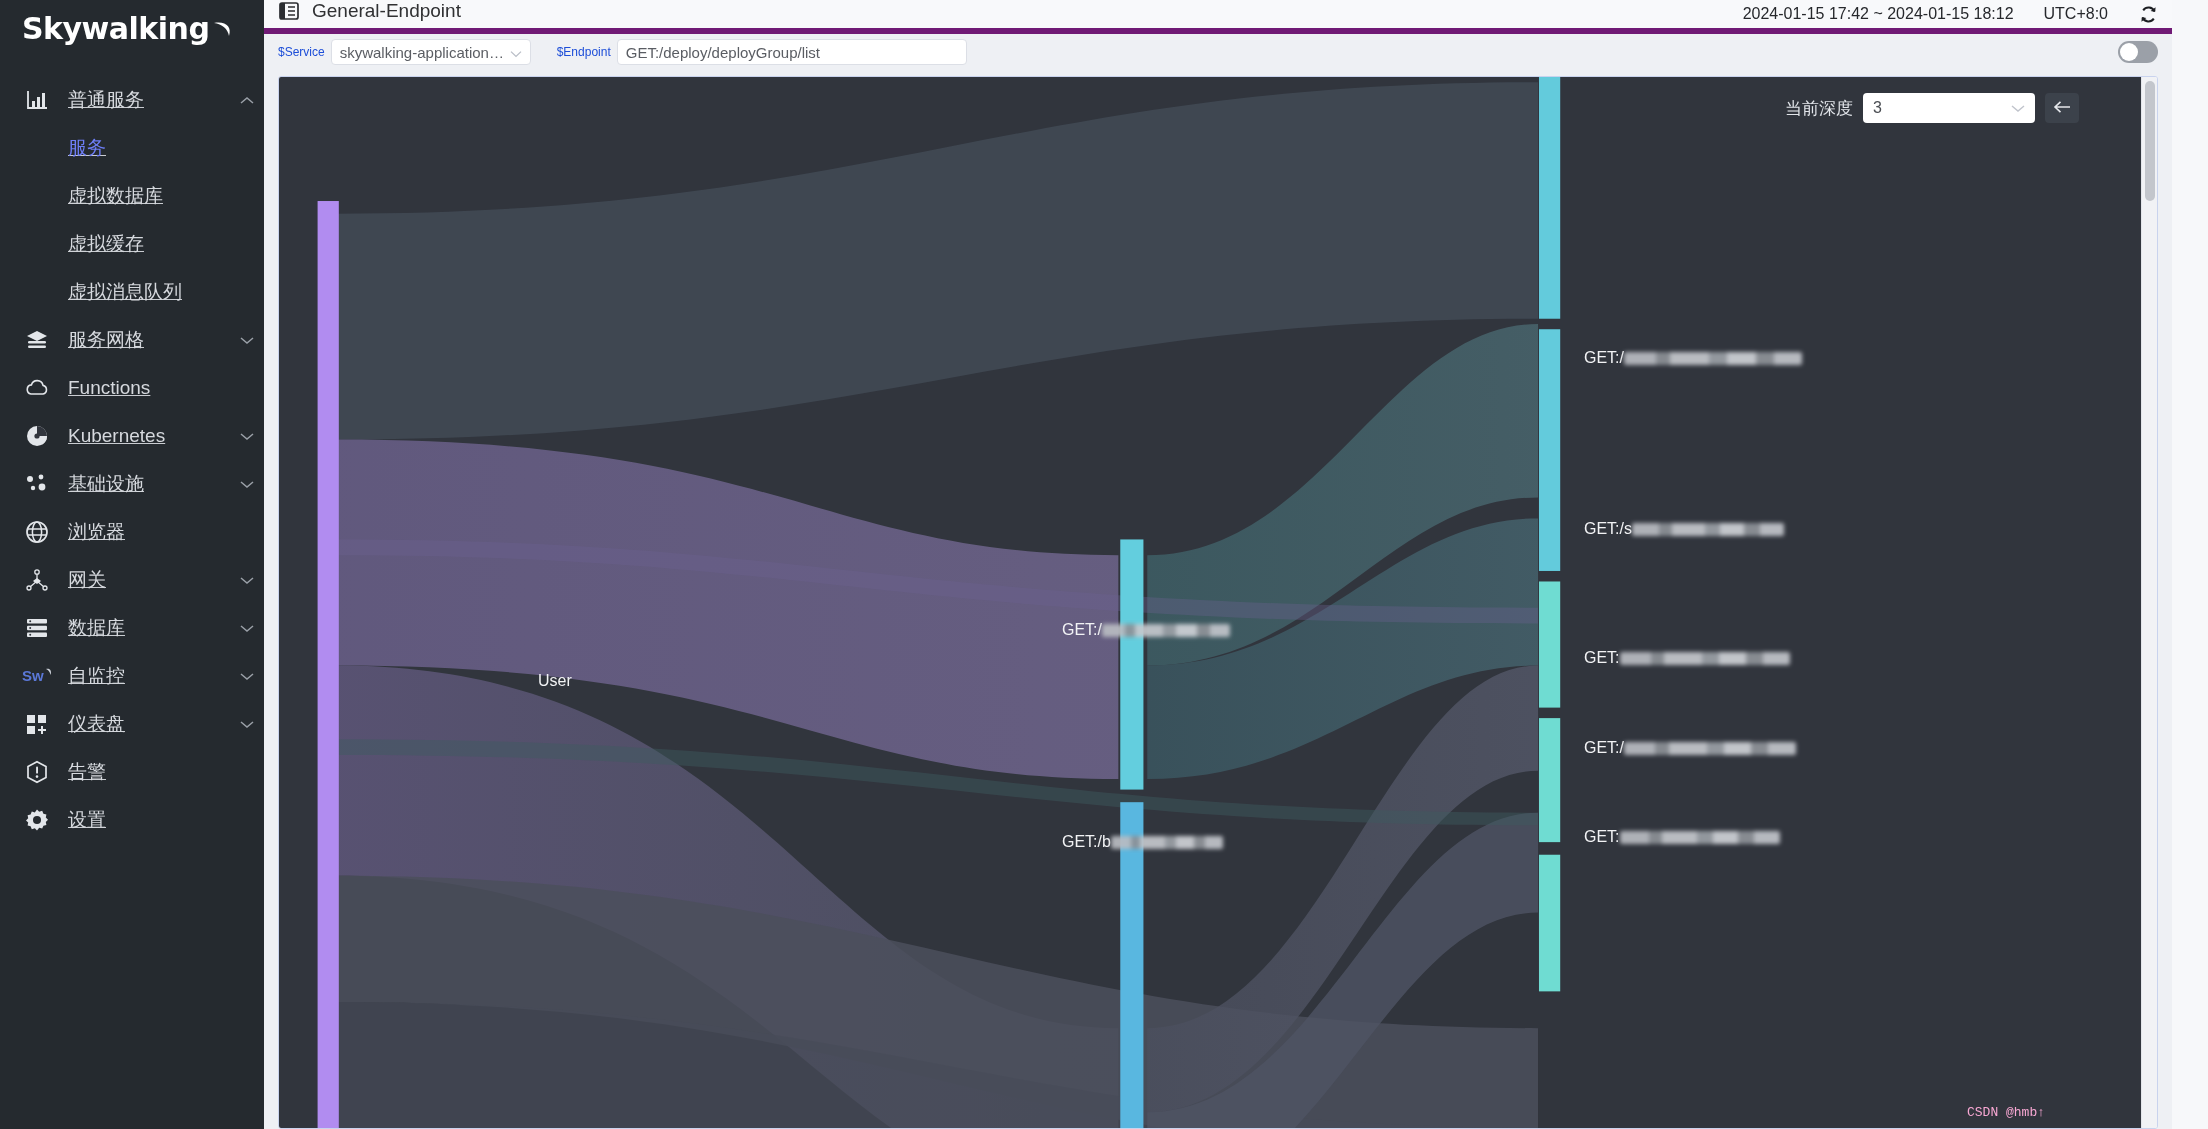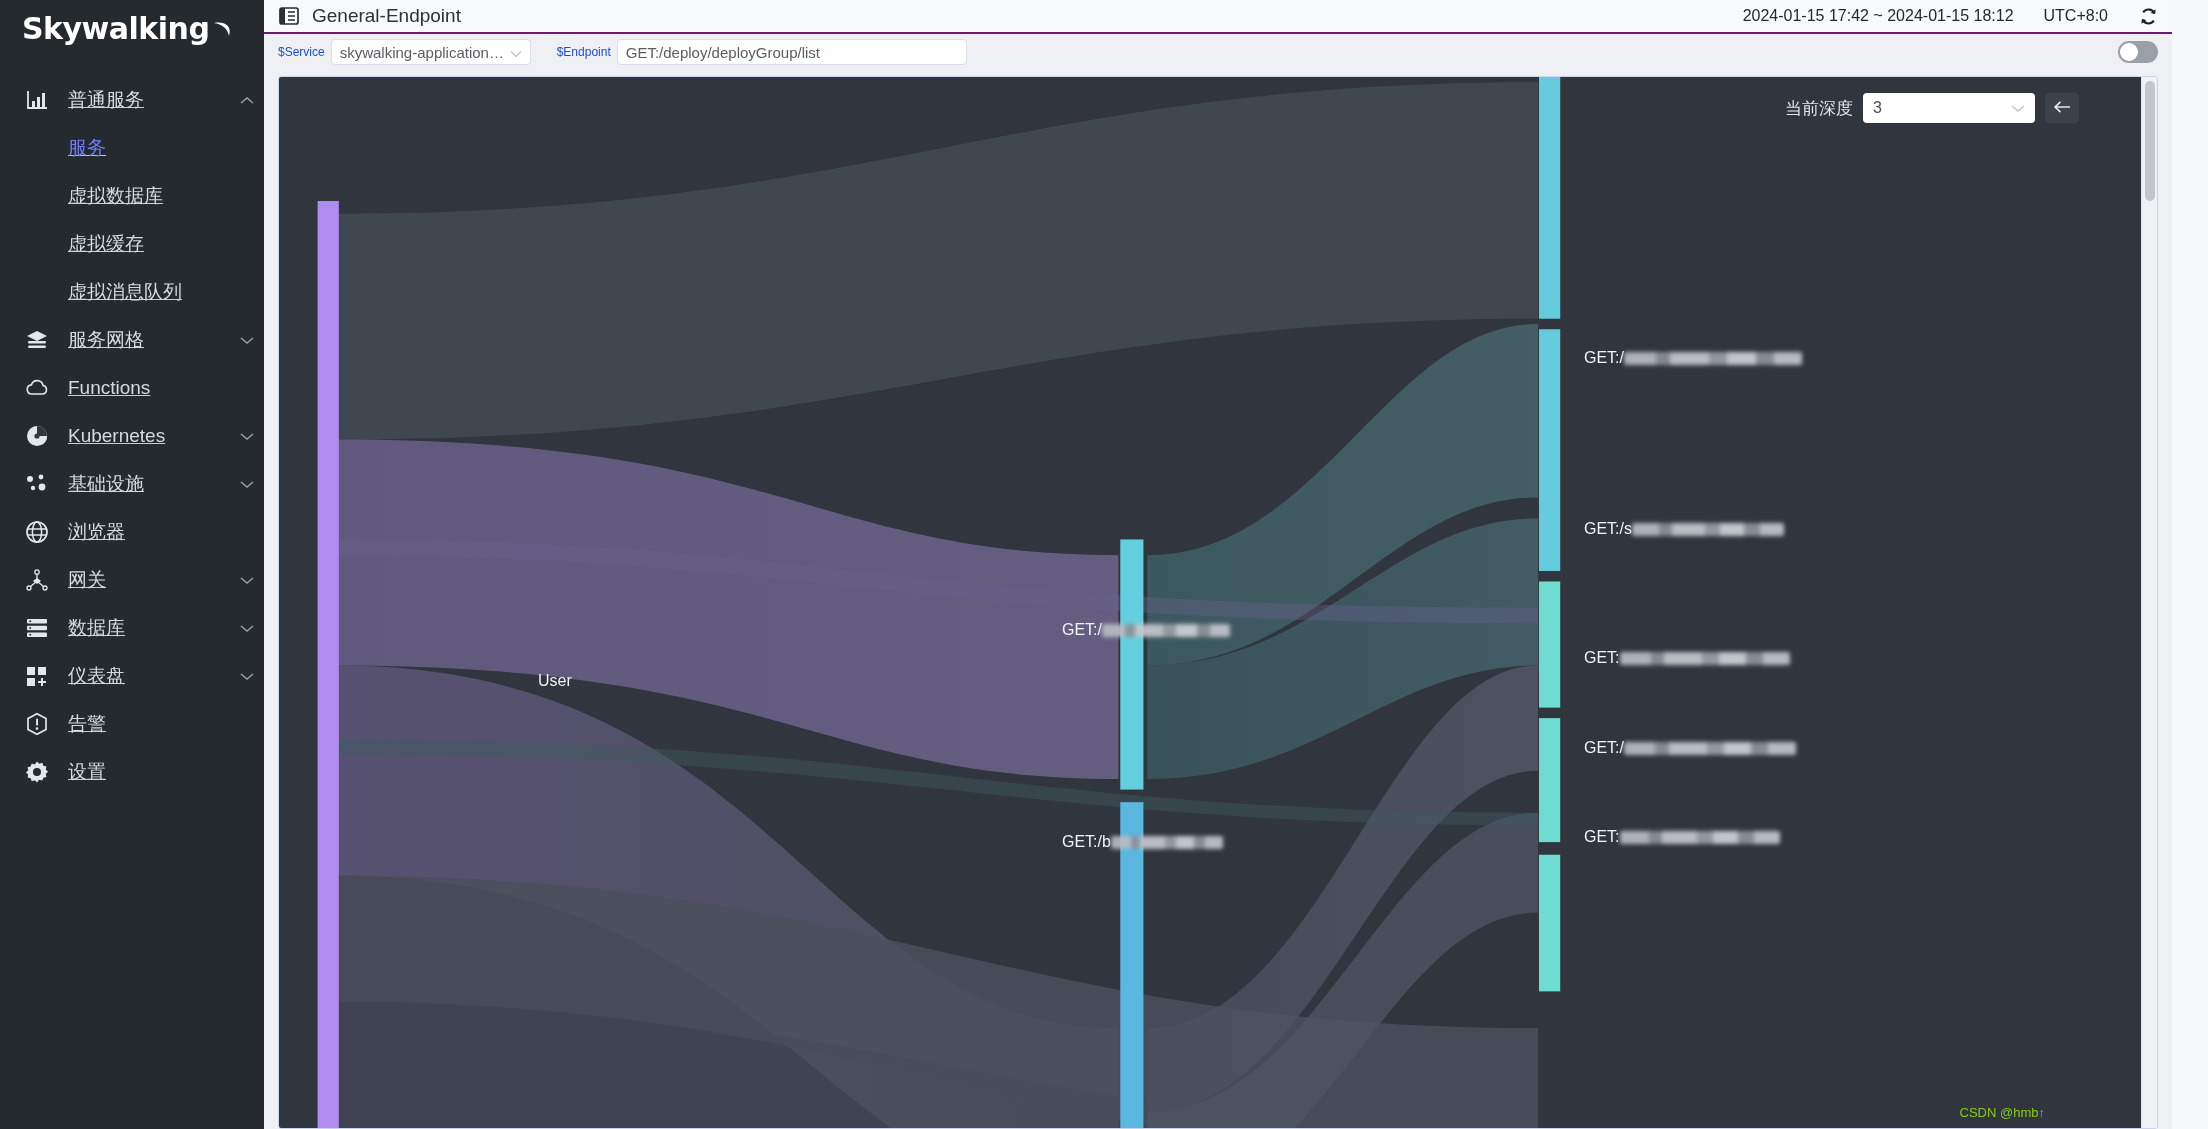--- a/index.html
+++ b/index.html
@@ -49,22 +49,22 @@
   .sub-item {
     height: 48px; display:flex; align-items:center;
     padding-left: 68px; font-size: 19px; color: #d6d9de; cursor: pointer;
   }
   .sub-item.active { color: #6e7ef6; }
 
   
   .main { flex: 1 1 auto; height: 1129px; display:flex; flex-direction: column; background:#eef0f4; }
 
   .topbar {
-    height: 34px; background: #f8f9fb; border-bottom: 2px solid #701a75;
-    display:flex; align-items:center; padding: 0 14px;
+    height: 34px; background: #f8f9fb; border-bottom: 6px solid #701a75;
+    display:flex; padding: 0 14px;
     position: relative;
   }
   .collapse-btn { width: 22px; height: 22px; display:flex; align-items:center; justify-content:center; cursor:pointer; }
   .page-title { margin-left: 12px; font-size: 19px; color:#303133; white-space:nowrap; }
   .topbar-right { margin-left:auto; display:flex; align-items:center; gap: 30px; }
   .time-range { font-size: 16px; color: #26282c; white-space:nowrap; }
   .utc { font-size: 16px; color: #26282c; white-space:nowrap; }
   .reload-btn { width: 20px; height: 20px; cursor:pointer; display:flex; align-items:center; justify-content:center; }
 
   .filterbar {
@@ -143,22 +143,22 @@
   }
   .scrollbar-v {
     width: 16px; background: #f1f2f5; border-left: 1px solid #e3e5ea;
     position: relative;
   }
   .scrollbar-v .thumb {
     position:absolute; top: 4px; left: 3px; width: 10px; height: 120px;
     background: #c3c6cc; border-radius: 5px;
   }
   .watermark {
-    position:absolute; right: 96px; bottom: 8px; font-size: 13px; color:#84cc16;
-    pointer-events:none; white-space:nowrap;
+    position:absolute; right: 96px; bottom: 8px; font-size: 13px; color:#f9a8d4;
+    pointer-events:none; white-space:nowrap;font-family:Liberation Mono, monospace;
   }
 </style>
 </head>
 <body>
 
 <div id="app">
 
   <aside class="sidebar">
 
     <div class="brand">
@@ -304,20 +304,34 @@
           </svg>
         </span>
         <span class="nav-label">数据库</span>
         <span class="nav-caret">
           <svg width="14" height="9" viewBox="0 0 14 9">
               <path d="M1 2 L7 7 L13 2" stroke="#9aa0a8" stroke-width="1.5" fill="none"></path>
             </svg>
         </span>
       </div>
 
+      <div class="nav-item">
+        <span class="nav-ico">
+          <svg width="30" height="20" viewBox="0 0 30 20">
+            <text x="0" y="15" font-family="Liberation Sans, sans-serif" font-size="15" font-weight="bold" fill="#5b78d8">Sw</text>
+            <path d="M24 3 C28 2 30 5 28.5 9 C28 5.5 26 4 24 3 Z" fill="#cfd4dc"></path>
+          </svg>
+        </span>
+        <span class="nav-label">自监控</span>
+        <span class="nav-caret">
+          <svg width="14" height="9" viewBox="0 0 14 9">
+              <path d="M1 2 L7 7 L13 2" stroke="#9aa0a8" stroke-width="1.5" fill="none"></path>
+            </svg>
+        </span>
+      </div>
 
       <div class="nav-item">
         <span class="nav-ico">
           <svg width="24" height="22" viewBox="0 0 24 22">
             <rect x="2" y="2" width="8" height="8" fill="#e3e6ea"></rect>
             <rect x="13" y="2" width="8" height="8" fill="#e3e6ea"></rect>
             <rect x="2" y="13" width="8" height="8" fill="#e3e6ea"></rect>
             <path d="M17 13 v8 M13 17 h8" stroke="#e3e6ea" stroke-width="2"></path>
           </svg>
         </span>

